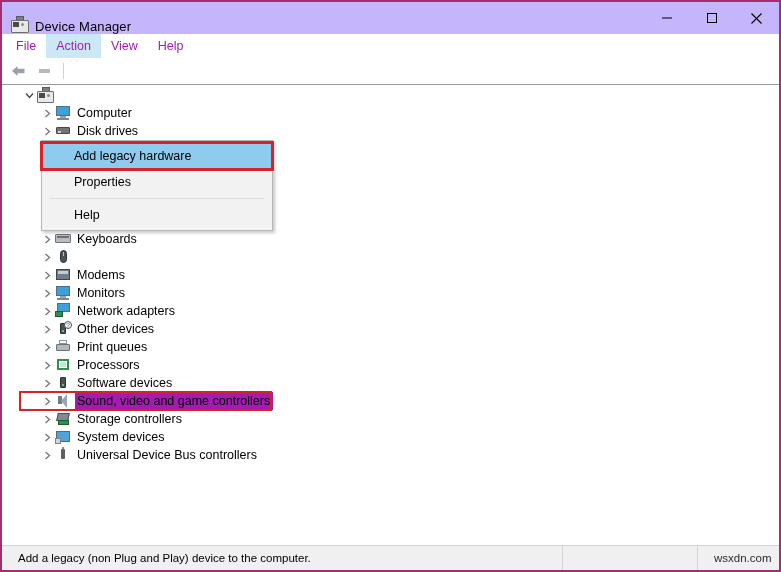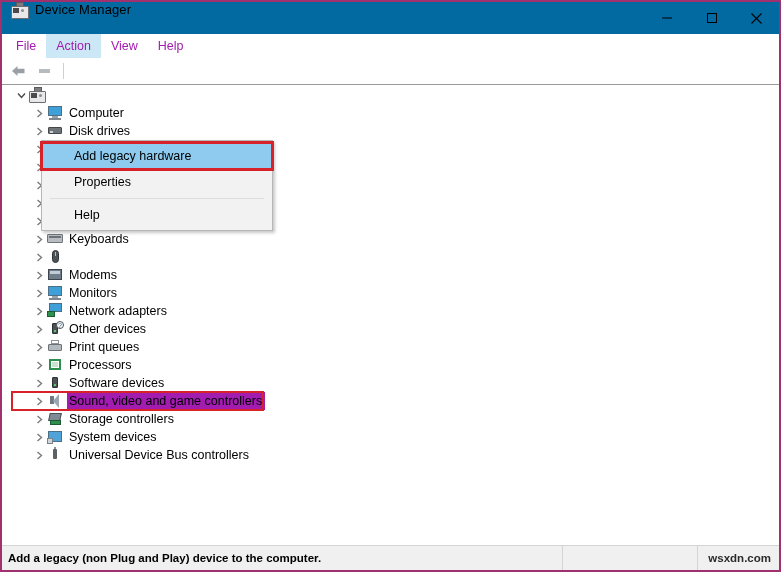--- a/index.html
+++ b/index.html
@@ -14,22 +14,22 @@
     position:absolute;left:0;top:0;
     width:781px;height:572px;
     box-sizing:border-box;
     border:2px solid #a0306e;
     background:#ffffff;
     display:flex;flex-direction:column;
   }
   
   .titlebar{
     height:32px;flex:0 0 32px;
-    background:#0369a1;
-    display:flex;align-items:flex-start;
+    background:#c4b5fd;
+    display:flex;align-items:flex-end;
     position:relative;
   }
   .title-icon{
     width:18px;height:18px;margin-left:8px;margin-right:7px;
     position:relative;flex:0 0 18px;
   }
   .ti-body{
     position:absolute;left:1px;top:4px;width:16px;height:11px;
     background:#e8e8ea;border:1px solid #6d6d70;border-radius:1px;
   }
@@ -90,21 +90,21 @@
   }
   .tb-shadow{
     position:absolute;left:0;right:0;bottom:-1px;height:1px;background:#9a9a9a;
   }
   
   .content{
     flex:1 1 auto;position:relative;background:#ffffff;
     overflow:hidden;
   }
   .tree{
-    position:absolute;left:4px;top:0;right:0;
+    position:absolute;left:12px;top:0;right:0;
     padding-top:1px;
   }
   .row{
     height:18px;display:flex;align-items:center;
     position:relative;
     font-size:12.5px;color:#000;
     white-space:nowrap;
   }
   .row.root{padding-left:8px;}
   .row.child{padding-left:26px;}
@@ -184,23 +184,22 @@
   }
   
   .statusbar{
     height:24px;flex:0 0 24px;
     background:#f0f0f0;
     border-top:1px solid #d4d4d4;
     display:flex;align-items:stretch;
     font-size:11.5px;color:#000;
   }
   .sb-cell{
-    display:flex;align-items:center;padding-left:6px;
+    display:flex;align-items:center;padding-left:16px;
     box-sizing:border-box;
-    font-weight:bold;
   }
   .sb-main{flex:0 0 560px;}
   .sb-mid{flex:0 0 135px;border-left:1px solid #d4d4d4;}
   .sb-right{flex:1 1 auto;border-left:1px solid #d4d4d4;justify-content:flex-end;padding-right:8px;color:#2b2b2b;}
 </style>
 </head>
 <body>
 
 <div class="window">
 

